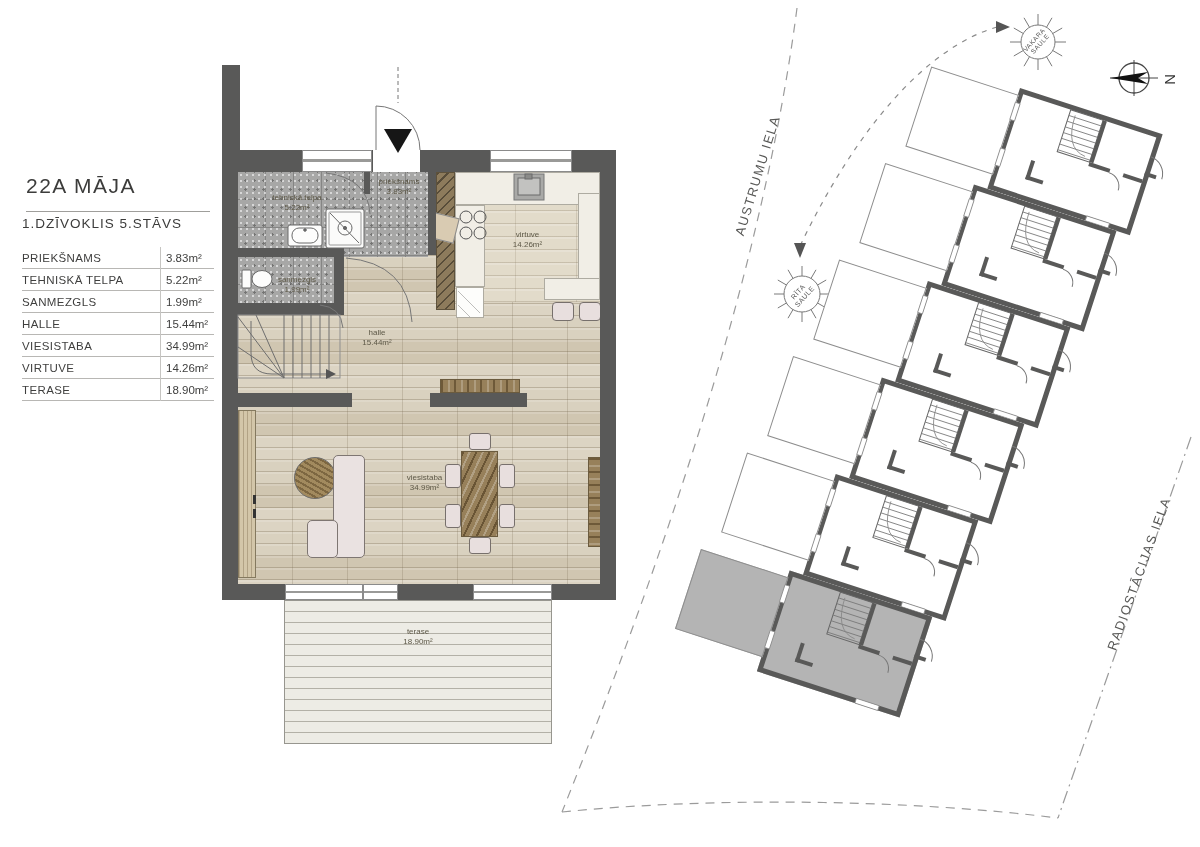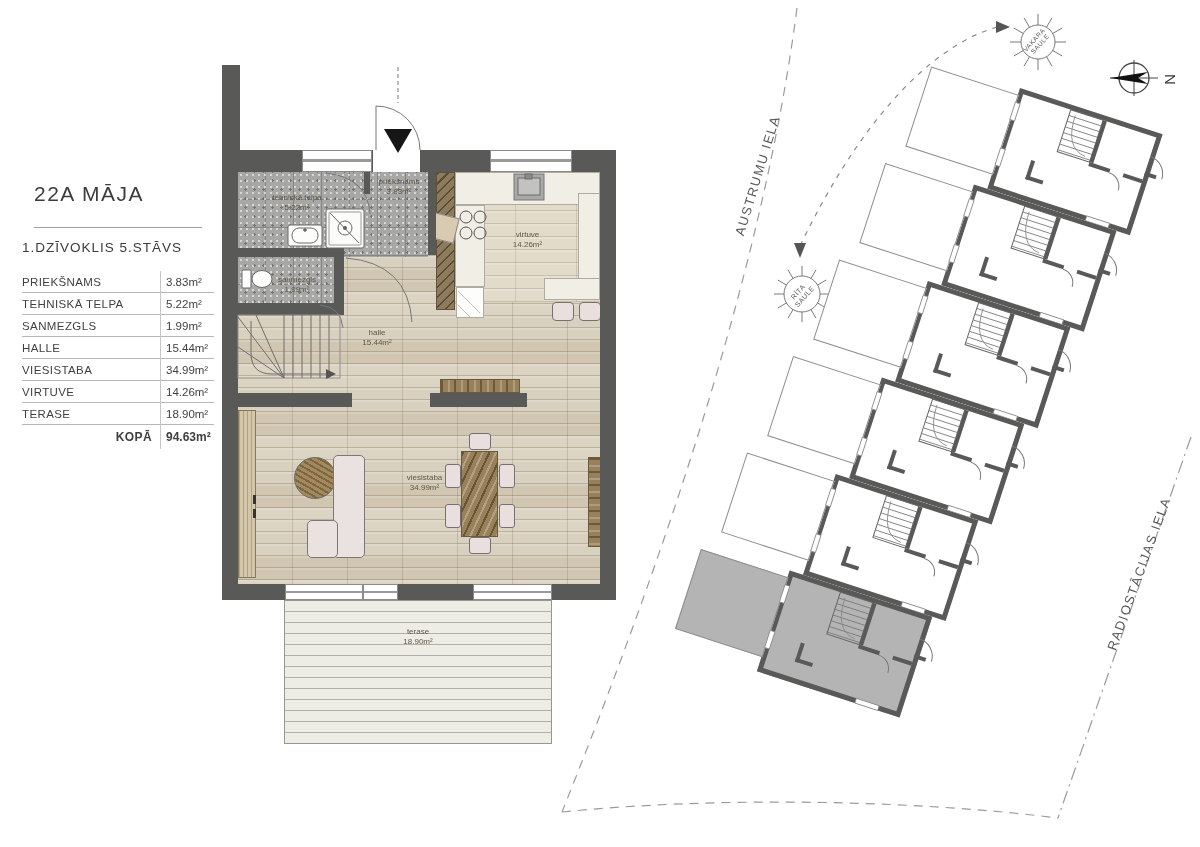--- a/index.html
+++ b/index.html
@@ -2,22 +2,22 @@
 <html><head>
 <meta charset="utf-8">
 <style>
   html,body{margin:0;padding:0;background:#ffffff;}
   body{font-family:"Liberation Sans", sans-serif;color:#3f3f3e;}
   #sheet{position:relative;width:1200px;height:847px;background:#fff;overflow:hidden;}
   .abs{position:absolute;}
 
   
   #legend{position:absolute;left:22px;top:170px;width:192px;}
-  #legend h1{margin:12px;font-size:21px;font-weight:500;letter-spacing:1.5px;color:#3c3c3b;
-             border-bottom:1px solid #9f9e9b;padding-bottom:21px;}
+  #legend h1{margin:4px;font-size:21px;font-weight:500;letter-spacing:1.5px;color:#3c3c3b;
+             border-bottom:1px solid #9f9e9b;padding-bottom:13px;}
   #legend h2{margin:2px 0 16px 0;font-size:13.5px;font-weight:400;letter-spacing:1px;color:#3c3c3b;}
   #legend-table{position:relative;}
   #legend-table::before{content:'';position:absolute;left:138px;top:0;bottom:0;width:1px;background:#c6c5c2;}
   .lrow{display:flex;align-items:center;height:21px;border-bottom:1px solid #b8b7b4;}
   .lr-name{flex:1;font-size:11.5px;letter-spacing:.4px;}
   .lr-area{width:48px;padding-left:6px;font-size:11.5px;}
   .ltotal{display:flex;align-items:center;height:24px;}
   .lt-label{flex:1;text-align:right;padding-right:8px;font-weight:bold;font-size:12px;letter-spacing:.4px;}
   .lt-area{width:48px;padding-left:6px;font-weight:bold;font-size:12px;}
 
@@ -121,24 +121,20 @@
   <div class="lrow">
     <span class="lr-name">VIRTUVE</span>
     <span class="lr-area">14.26m²</span>
   </div>
 
   <div class="lrow">
     <span class="lr-name">TERASE</span>
     <span class="lr-area">18.90m²</span>
   </div>
 </div>
-      <div class="ltotal">
-        <span class="lt-label">KOPĀ</span>
-        <span class="lt-area">94.63m²</span>
-      </div>
     </div>
   </aside>
 
   <div id="plan">
 
     <div class="abs wood" style="left:16px;top:107px;width:362px;height:412px;"></div>
     <div class="abs woodlight" style="left:233px;top:107px;width:145px;height:130px;"></div>
     <div class="abs tile" style="left:16px;top:107px;width:190px;height:85px;"></div>
     <div class="abs tile" style="left:16px;top:192px;width:106px;height:46px;"></div>
 

